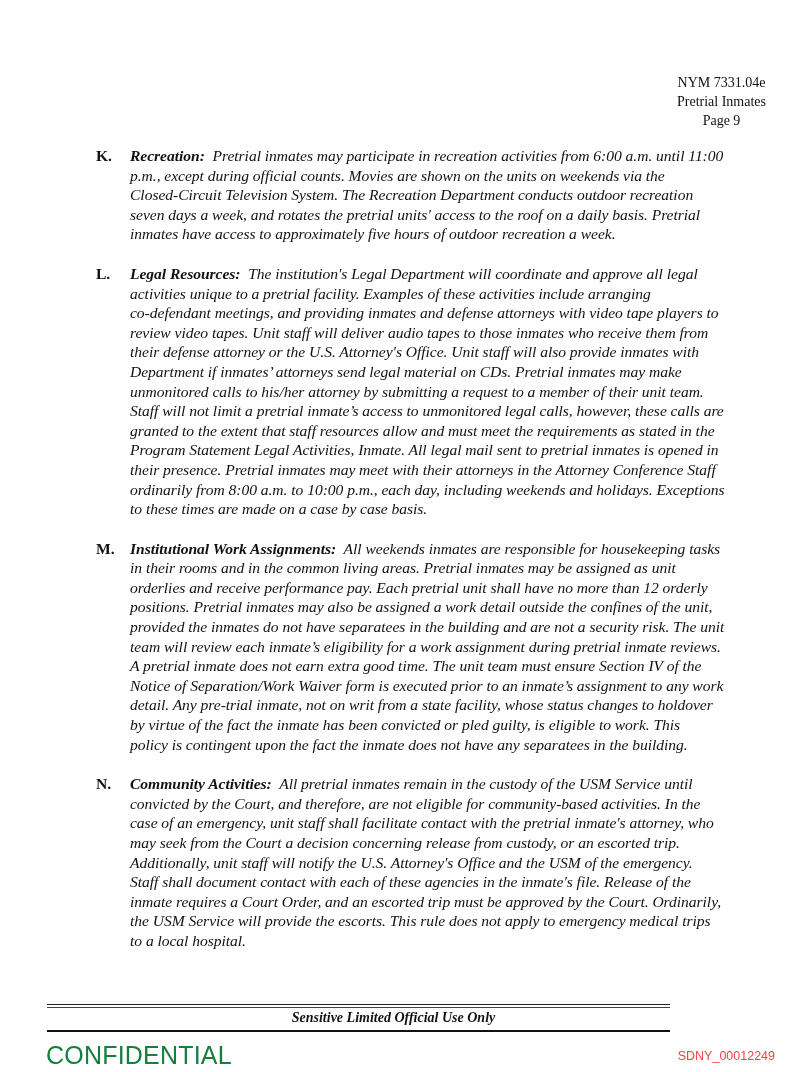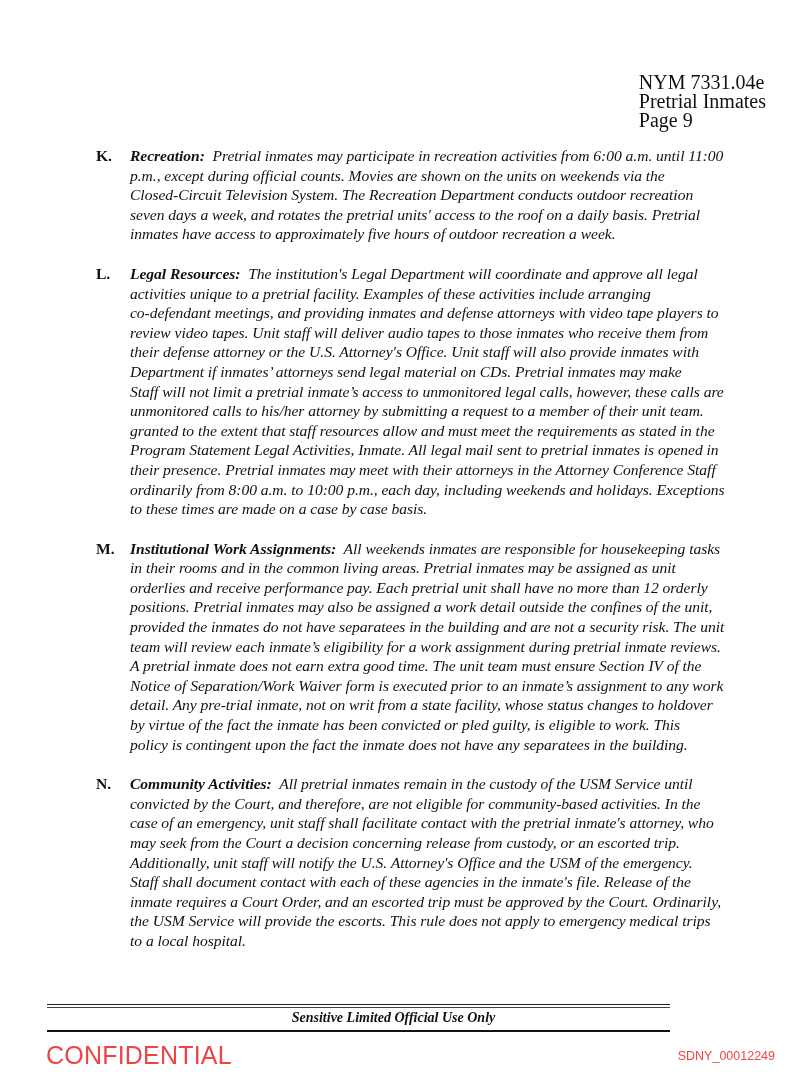--- a/index.html
+++ b/index.html
@@ -12,22 +12,22 @@
       height: 1072px;
       position: relative;
       overflow: hidden;
       font-family: "Liberation Serif", "DejaVu Serif", serif;
       color: #111111;
     }
     .header {
       position: absolute;
       top: 73px;
       right: 46px;
-      text-align: left;
-      font-size: 20px;
+      text-align: center;
+      font-size: 14px;
       line-height: 19px;
     }
     .header div { white-space: nowrap; }
 
     .sections {
       position: absolute;
       left: 96px;
       top: 146px;
       width: 690px;
     }
@@ -136,22 +136,22 @@
 
   <div class="section">
     <span class="letter">L.</span>
     <div class="body">
       <span class="line"><span class="title">Legal Resources:</span><span style="white-space:pre">  The institution's Legal Department will coordinate and approve all legal</span></span>
       <span class="line">activities unique to a pretrial facility.   Examples of these activities include arranging</span>
       <span class="line">co-defendant meetings, and providing inmates and defense attorneys with video tape players to</span>
       <span class="line">review video tapes.   Unit staff will deliver audio tapes to those inmates who receive them from</span>
       <span class="line">their defense attorney or the U.S. Attorney's Office.   Unit staff will also provide inmates with</span>
       <span class="line">Department if inmates’ attorneys send legal material on CDs.   Pretrial inmates may make</span>
+      <span class="line">unmonitored calls to his/her attorney by submitting a request to a member of their unit team.</span>
       <span class="line">Staff will not limit a pretrial inmate’s access to unmonitored legal calls, however, these calls are</span>
-      <span class="line">unmonitored calls to his/her attorney by submitting a request to a member of their unit team.</span>
       <span class="line">granted to the extent that staff resources allow and must meet the requirements as stated in the</span>
       <span class="line">Program Statement Legal Activities, Inmate.   All legal mail sent to pretrial inmates is opened in</span>
       <span class="line">their presence.   Pretrial inmates may meet with their attorneys in the Attorney Conference Staff</span>
       <span class="line">ordinarily from 8:00 a.m. to 10:00 p.m., each day, including weekends and holidays.   Exceptions</span>
       <span class="line">to these times are made on a case by case basis.</span>
     </div>
   </div>
 
   <div class="section">
     <span class="letter">M.</span>
@@ -187,14 +187,14 @@
 
 </div>
 
 <div class="footer-rules">
   <div class="rule-top-1"></div>
   <div class="rule-top-2"></div>
   <div class="footer-label">Sensitive Limited Official Use Only</div>
   <div class="rule-bottom"></div>
 </div>
 
-<div class="confidential" style="color: #ef4444;">CONFIDENTIAL</div>
+<div class="confidential" style="color: #15803d;">CONFIDENTIAL</div>
 <div class="bates">SDNY_00012249</div>
 
 </body></html>

